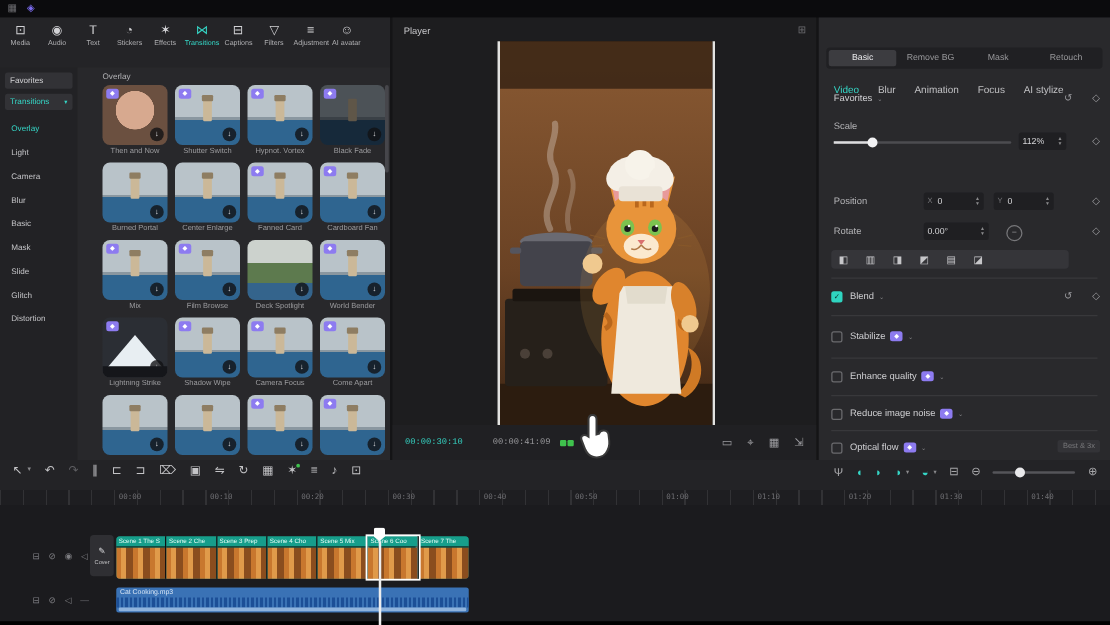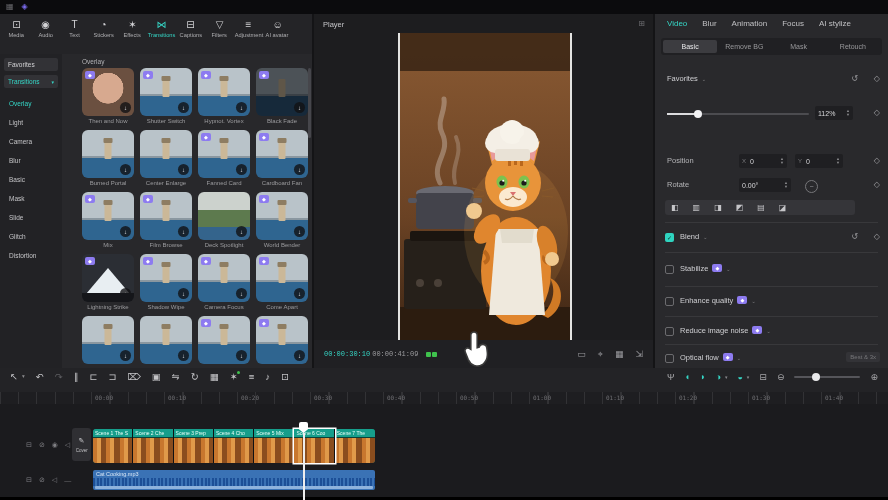--- a/index.html
+++ b/index.html
@@ -44,30 +44,30 @@
   .dl{position:absolute;right:3px;bottom:3px;width:11px;height:11px;border-radius:50%;background:rgba(18,18,20,.8);color:#e6e6e8;font-size:6px;display:flex;align-items:center;justify-content:center;}
   #grid-scroll{position:absolute;right:1px;top:14px;width:3px;height:70px;background:#46464b;border-radius:2px;}
   
   #player-panel{left:314px;top:14px;width:339px;height:354px;background:#1d1d1f;}
   #player-title{position:absolute;left:9px;top:6px;font-size:7.5px;color:#c6c6c9;}
   #player-opts{position:absolute;right:8px;top:5px;font-size:8px;color:#6e6e72;}
   #video-frame{position:absolute;left:84px;top:19px;width:170px;height:307px;background:#000;border-left:2px solid #e3e3e1;border-right:2px solid #e3e3e1;box-sizing:content-box;overflow:hidden;}
   #player-bar{position:absolute;left:0;right:0;bottom:0;height:28px;background:#202023;display:flex;align-items:center;padding:0 10px;box-sizing:border-box;}
   .time{font-family:Liberation Mono, monospace;font-size:7px;}
   #cur-time{color:#35d3c3;}
-  #dur-time{color:#9b9b9e;margin-left:2px;}
+  #dur-time{color:#9b9b9e;margin-left:24px;}
   #proxy-ic{display:flex;gap:1px;margin-left:8px;}
   #proxy-ic i{width:5px;height:5px;background:#3fc24d;border-radius:1px;}
   #pl-icons{margin-left:auto;display:flex;gap:12px;}
   .pl-ic{font-size:9px;color:#9a9a9e;cursor:pointer;}
   #hand-cursor{position:absolute;left:148px;top:316px;z-index:9;}
   
   #right-panel{left:655px;top:14px;width:233px;height:354px;background:#29292c;}
   #insp-tabs{position:absolute;left:12px;top:5px;display:flex;gap:15px;}
-  .itab{font-size:8px;color:#c0c0c3;cursor:pointer;white-space:nowrap;}
+  .itab{font-size:8px;color:#c0c0c3;cursor:pointer;white-space:nowrap;margin-top:48px;}
   .itab.active{color:#35d6c6;}
   #insp-subtabs{position:absolute;left:6px;right:6px;top:24px;height:17px;background:#202023;border-radius:3px;display:flex;padding:2px;box-sizing:border-box;}
   .stab{flex:1;display:flex;align-items:center;justify-content:center;font-size:7px;color:#98989b;border-radius:2px;cursor:pointer;white-space:nowrap;}
   .stab.active{background:#3c3c40;color:#e9e9eb;}
   .irow{position:absolute;left:0;right:0;height:16px;}
   .ilabel{position:absolute;left:12px;top:2px;font-size:7.5px;color:#cfcfd2;white-space:nowrap;}
   .ilabel.dim{color:#b4b4b7;}
   .caret-s{font-size:5px;color:#8a8a8d;margin-left:4px;}
   .reset-ic{position:absolute;right:30px;top:2px;font-size:8px;color:#9a9a9e;cursor:pointer;}
   .kf-ic{position:absolute;right:8px;top:2px;font-size:8px;color:#9a9a9e;cursor:pointer;}
@@ -438,20 +438,23 @@
         <span class="stab">Mask</span>
         <span class="stab">Retouch</span>
       </div>
 
     <div class="irow" style="top:58px;">
       <span class="ilabel"><span>Favorites</span><span class="caret-s">⌄</span></span>
       <span class="reset-ic">↺</span>
       <span class="kf-ic">◇</span>
     </div>
 
+    <div class="irow" style="top:80px;height:10px;">
+      <span class="ilabel dim">Scale</span>
+    </div>
     <div class="irow" style="top:92px;">
       <div class="slider">
           <div class="sl-fill"></div>
           <div class="sl-handle"></div>
         </div>
       <div class="valbox" style="left:160px;width:38px;">
         <span>112%</span>
         <span class="stepper">
             <span>▲</span>
             <span>▼</span>

